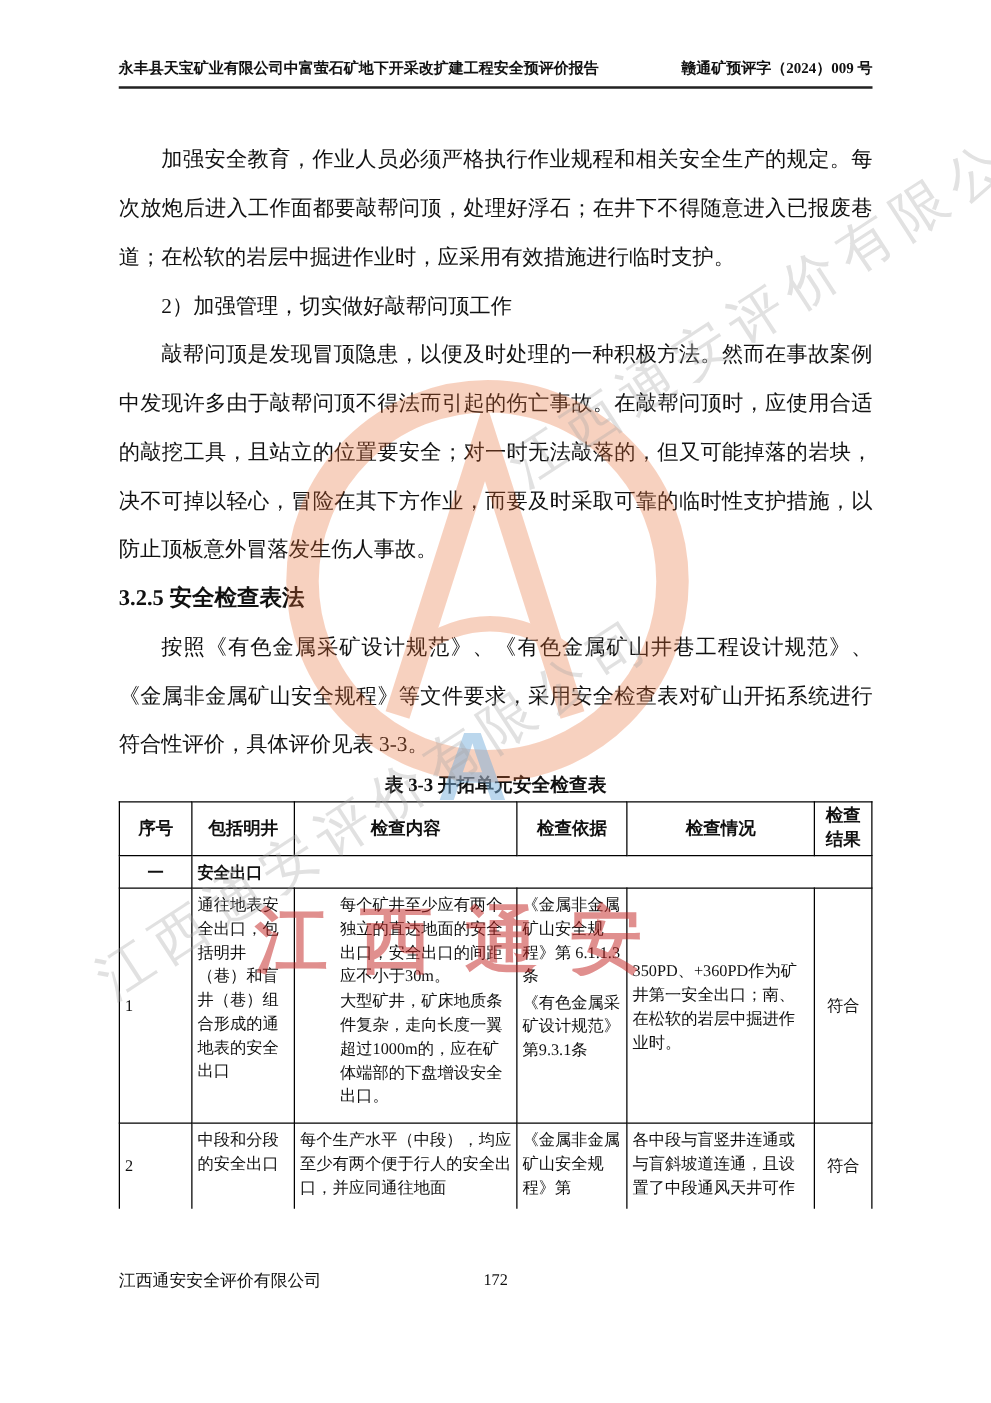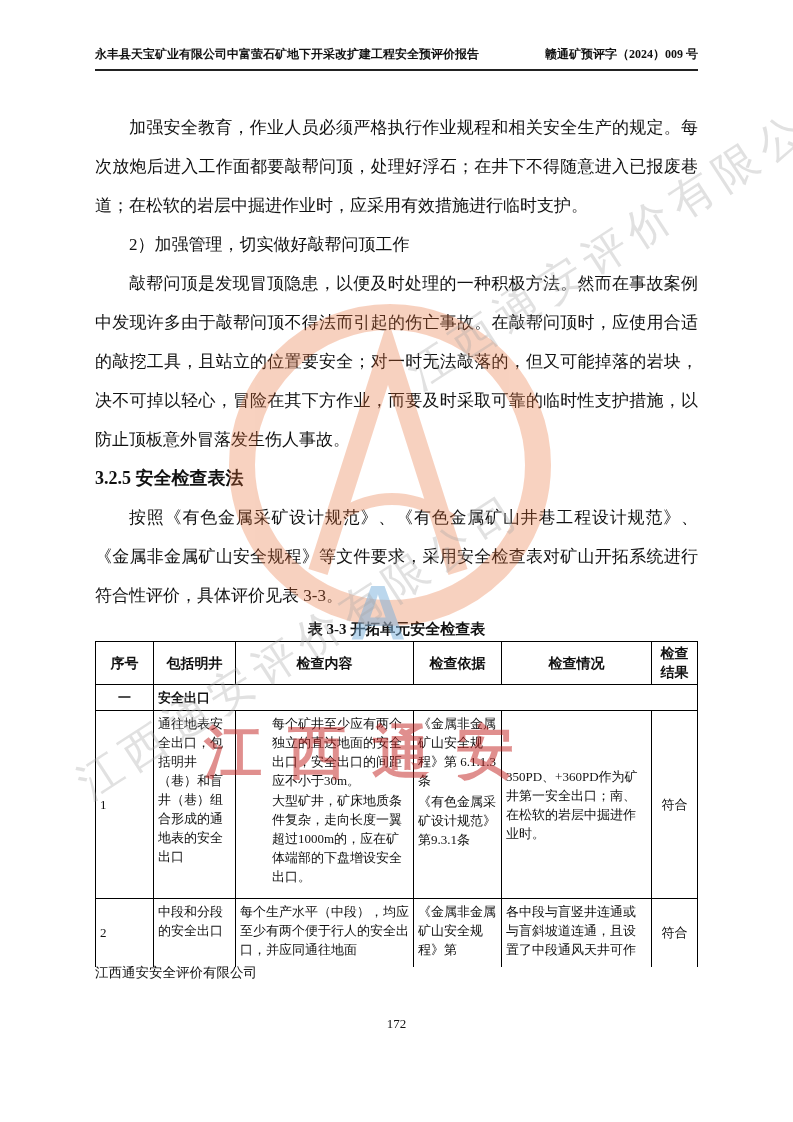--- a/index.html
+++ b/index.html
@@ -29,21 +29,21 @@
   td.num { vertical-align:middle; }
   td.center { text-align:center; vertical-align:middle; }
   td.vmid { vertical-align:middle; }
   .jt { text-align:justify;font-family:Liberation Serif, serif; }
   tr.r1 > td { height:188px; }
   tr.cut > td { border-bottom:none; height:68px; }
   .clip { max-height:60px; overflow:hidden; }
   .basis div { margin-bottom:2px; }
   .cellpara { margin-bottom:1px;margin-left:32px; }
 
-  .footer-company { position:absolute; left:95px; top:964px; font-size:13.5px; }
+  .footer-company { position:absolute; left:95px; top:1016px; font-size:13.5px; }
   .page-num { position:absolute; top:1016px; left:0; width:100%; text-align:center; font-size:13px; }
 
   .watermark { position:absolute; top:0; left:0; width:793px; height:1122px; pointer-events:none; }
 </style>
 </head>
 <body>
 
 <div class="page">
 
   <div class="header">

